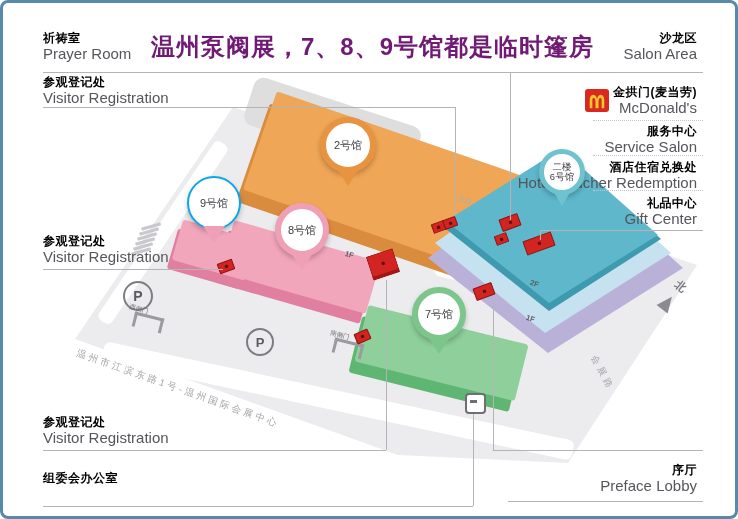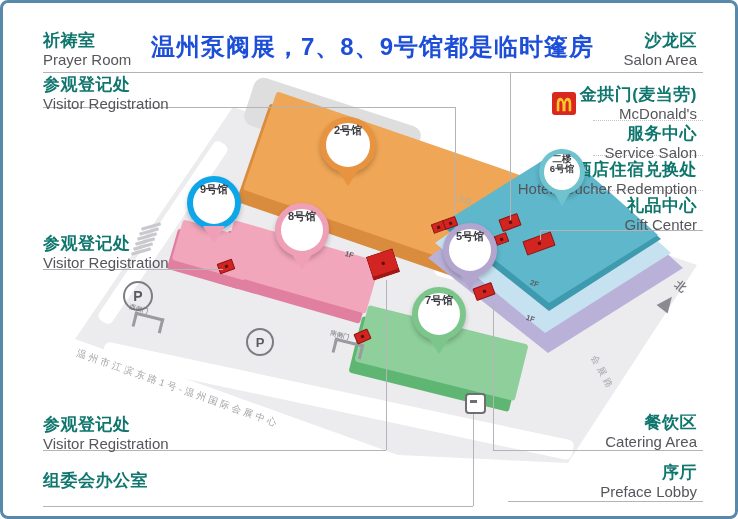--- a/index.html
+++ b/index.html
@@ -1,21 +1,21 @@
 <!DOCTYPE html>
 <html><head>
 <meta charset="utf-8">
 <style>
   html,body{margin:0;padding:0;background:#fff;}
   .frame{position:relative;width:738px;height:519px;box-sizing:border-box;
          border:3px solid #5888aa;border-radius:8px;background:#fff;overflow:hidden;
          font-family:"Liberation Sans","DejaVu Sans",sans-serif;}
   
   .lbl{position:absolute;z-index:20;line-height:1.18;}
-  .lbl .zh{font-size:17px;font-weight:700;color:#0f766e;letter-spacing:.5px;}
+  .lbl .zh{font-size:12px;font-weight:700;color:#000000;letter-spacing:.5px;}
   .lbl .en{font-size:15px;color:#55555b;}
   .lbl.right{text-align:right;}
   
   .line{position:absolute;height:1px;background:#b3b3b8;z-index:18;}
   .vline{position:absolute;width:1px;background:#b3b3b8;z-index:18;}
   .dotline{position:absolute;height:0;border-top:1px dotted #c4c4c9;z-index:18;}
   
   .ground{position:absolute;left:0;top:0;width:738px;height:519px;background:#ececef;z-index:1;
           clip-path:polygon(230px 104px,694px 262px,565px 460px,395px 452px,72px 336px);}
   .road{position:absolute;background:#fff;z-index:2;border-radius:6px;}
@@ -31,25 +31,25 @@
            display:flex;align-items:center;justify-content:center;font-weight:700;color:#5a5a60;}
   .gate{position:absolute;width:24px;height:12px;border-top:3px solid #9a9aa0;border-left:3px solid #9a9aa0;
         border-right:3px solid #9a9aa0;z-index:8;}
   .gatelbl{position:absolute;font-size:6.5px;color:#6d6d73;z-index:9;white-space:nowrap;}
   .ticket{position:absolute;width:17px;height:17px;border:2.5px solid #6e6e74;border-radius:4px;background:#fff;z-index:20;}
   .ticket::after{content:"";position:absolute;left:3px;top:5px;width:7px;height:3px;background:#6e6e74;}
   .floor{position:absolute;font-size:7.5px;color:#5d5d63;z-index:13;font-weight:700;}
   
   .pin{position:absolute;z-index:30;}
   .pin .c{position:relative;border-radius:50%;background:#fff;display:flex;flex-direction:column;
-          align-items:center;justify-content:flex-start;font-weight:700;color:#3c3c42;
+          align-items:center;justify-content:center;font-weight:400;color:#3c3c42;
           box-shadow:0 3px 5px rgba(0,0,0,.22);box-sizing:border-box;}
   .pin .tail{position:absolute;left:50%;top:100%;transform:translateX(-50%);margin-top:-4px;
              width:0;height:0;border-left:11px solid transparent;border-right:11px solid transparent;}
-  .title{position:absolute;z-index:40;color:#1d4ed8;font-weight:600;font-size:24px;letter-spacing:1px;white-space:nowrap;}
+  .title{position:absolute;z-index:40;color:#701a75;font-weight:600;font-size:24px;letter-spacing:1px;white-space:nowrap;}
   .north{position:absolute;z-index:4;color:#77777d;font-weight:700;}
   .mlogo{width:24px;height:23px;background:#d8281f;border-radius:3px;display:flex;align-items:center;justify-content:center;}
 </style>
 </head>
 <body>
 
 <div class="frame">
 
   <div class="ground"></div>
   <div class="road" style="left:449px;top:107px;width:26px;height:170px;transform:rotate(13deg);"></div>
@@ -175,60 +175,50 @@
       <div class="en">Service Salon</div>
   </div>
   <div class="lbl right" style="right:38px;top:157px;">
     <div class="zh">酒店住宿兑换处</div>
       <div class="en">Hotel Voucher Redemption</div>
   </div>
   <div class="lbl right" style="right:38px;top:193px;">
     <div class="zh">礼品中心</div>
       <div class="en">Gift Center</div>
   </div>
-  <div class="lbl right" style="right:38px;top:410px;">
-    <div class="zh">餐饮区</div>
-      <div class="en">Catering Area</div>
-  </div>
   <div class="lbl right" style="right:38px;top:460px;">
     <div class="zh">序厅</div>
       <div class="en">Preface Lobby</div>
   </div>
 
   <div class="pin" style="left:317px;top:114px;">
     <div class="c" style="width:56px;height:56px;border:6px solid #e8933f;font-size:11px;">
       <span>2号馆</span>
       </div>
     <div class="tail" style="border-top:17px solid #e8933f;"></div>
   </div>
   <div class="pin" style="left:184px;top:173px;">
-    <div class="c" style="width:54px;height:54px;border:6px solid #0ea5e9;font-size:11px;">
+    <div class="c" style="width:54px;height:54px;border:2px solid #0ea5e9;font-size:11px;">
       <span>9号馆</span>
       </div>
     <div class="tail" style="border-top:17px solid #ef9fb6;"></div>
   </div>
   <div class="pin" style="left:272px;top:200px;">
     <div class="c" style="width:54px;height:54px;border:6px solid #ef9fb6;font-size:11px;">
       <span>8号馆</span>
       </div>
     <div class="tail" style="border-top:17px solid #ef9fb6;"></div>
   </div>
   <div class="pin" style="left:536px;top:146px;">
     <div class="c" style="width:46px;height:46px;border:5px solid #6fc3cf;font-size:9.5px;line-height:1.1;">
       <span>二楼</span>
         <span>6号馆</span>
       </div>
     <div class="tail" style="border-top:15px solid #6fc3cf;border-left-width:9px;border-right-width:9px;"></div>
   </div>
-  <div class="pin" style="left:440px;top:220px;">
-    <div class="c" style="width:54px;height:54px;border:6px solid #b3a6ce;font-size:11px;">
-      <span>5号馆</span>
-      </div>
-    <div class="tail" style="border-top:17px solid #b3a6ce;"></div>
-  </div>
   <div class="pin" style="left:409px;top:284px;">
     <div class="c" style="width:54px;height:54px;border:6px solid #7cc68c;font-size:11px;">
       <span>7号馆</span>
       </div>
     <div class="tail" style="border-top:17px solid #7cc68c;"></div>
   </div>
 
 </div>
 
 </body></html>

